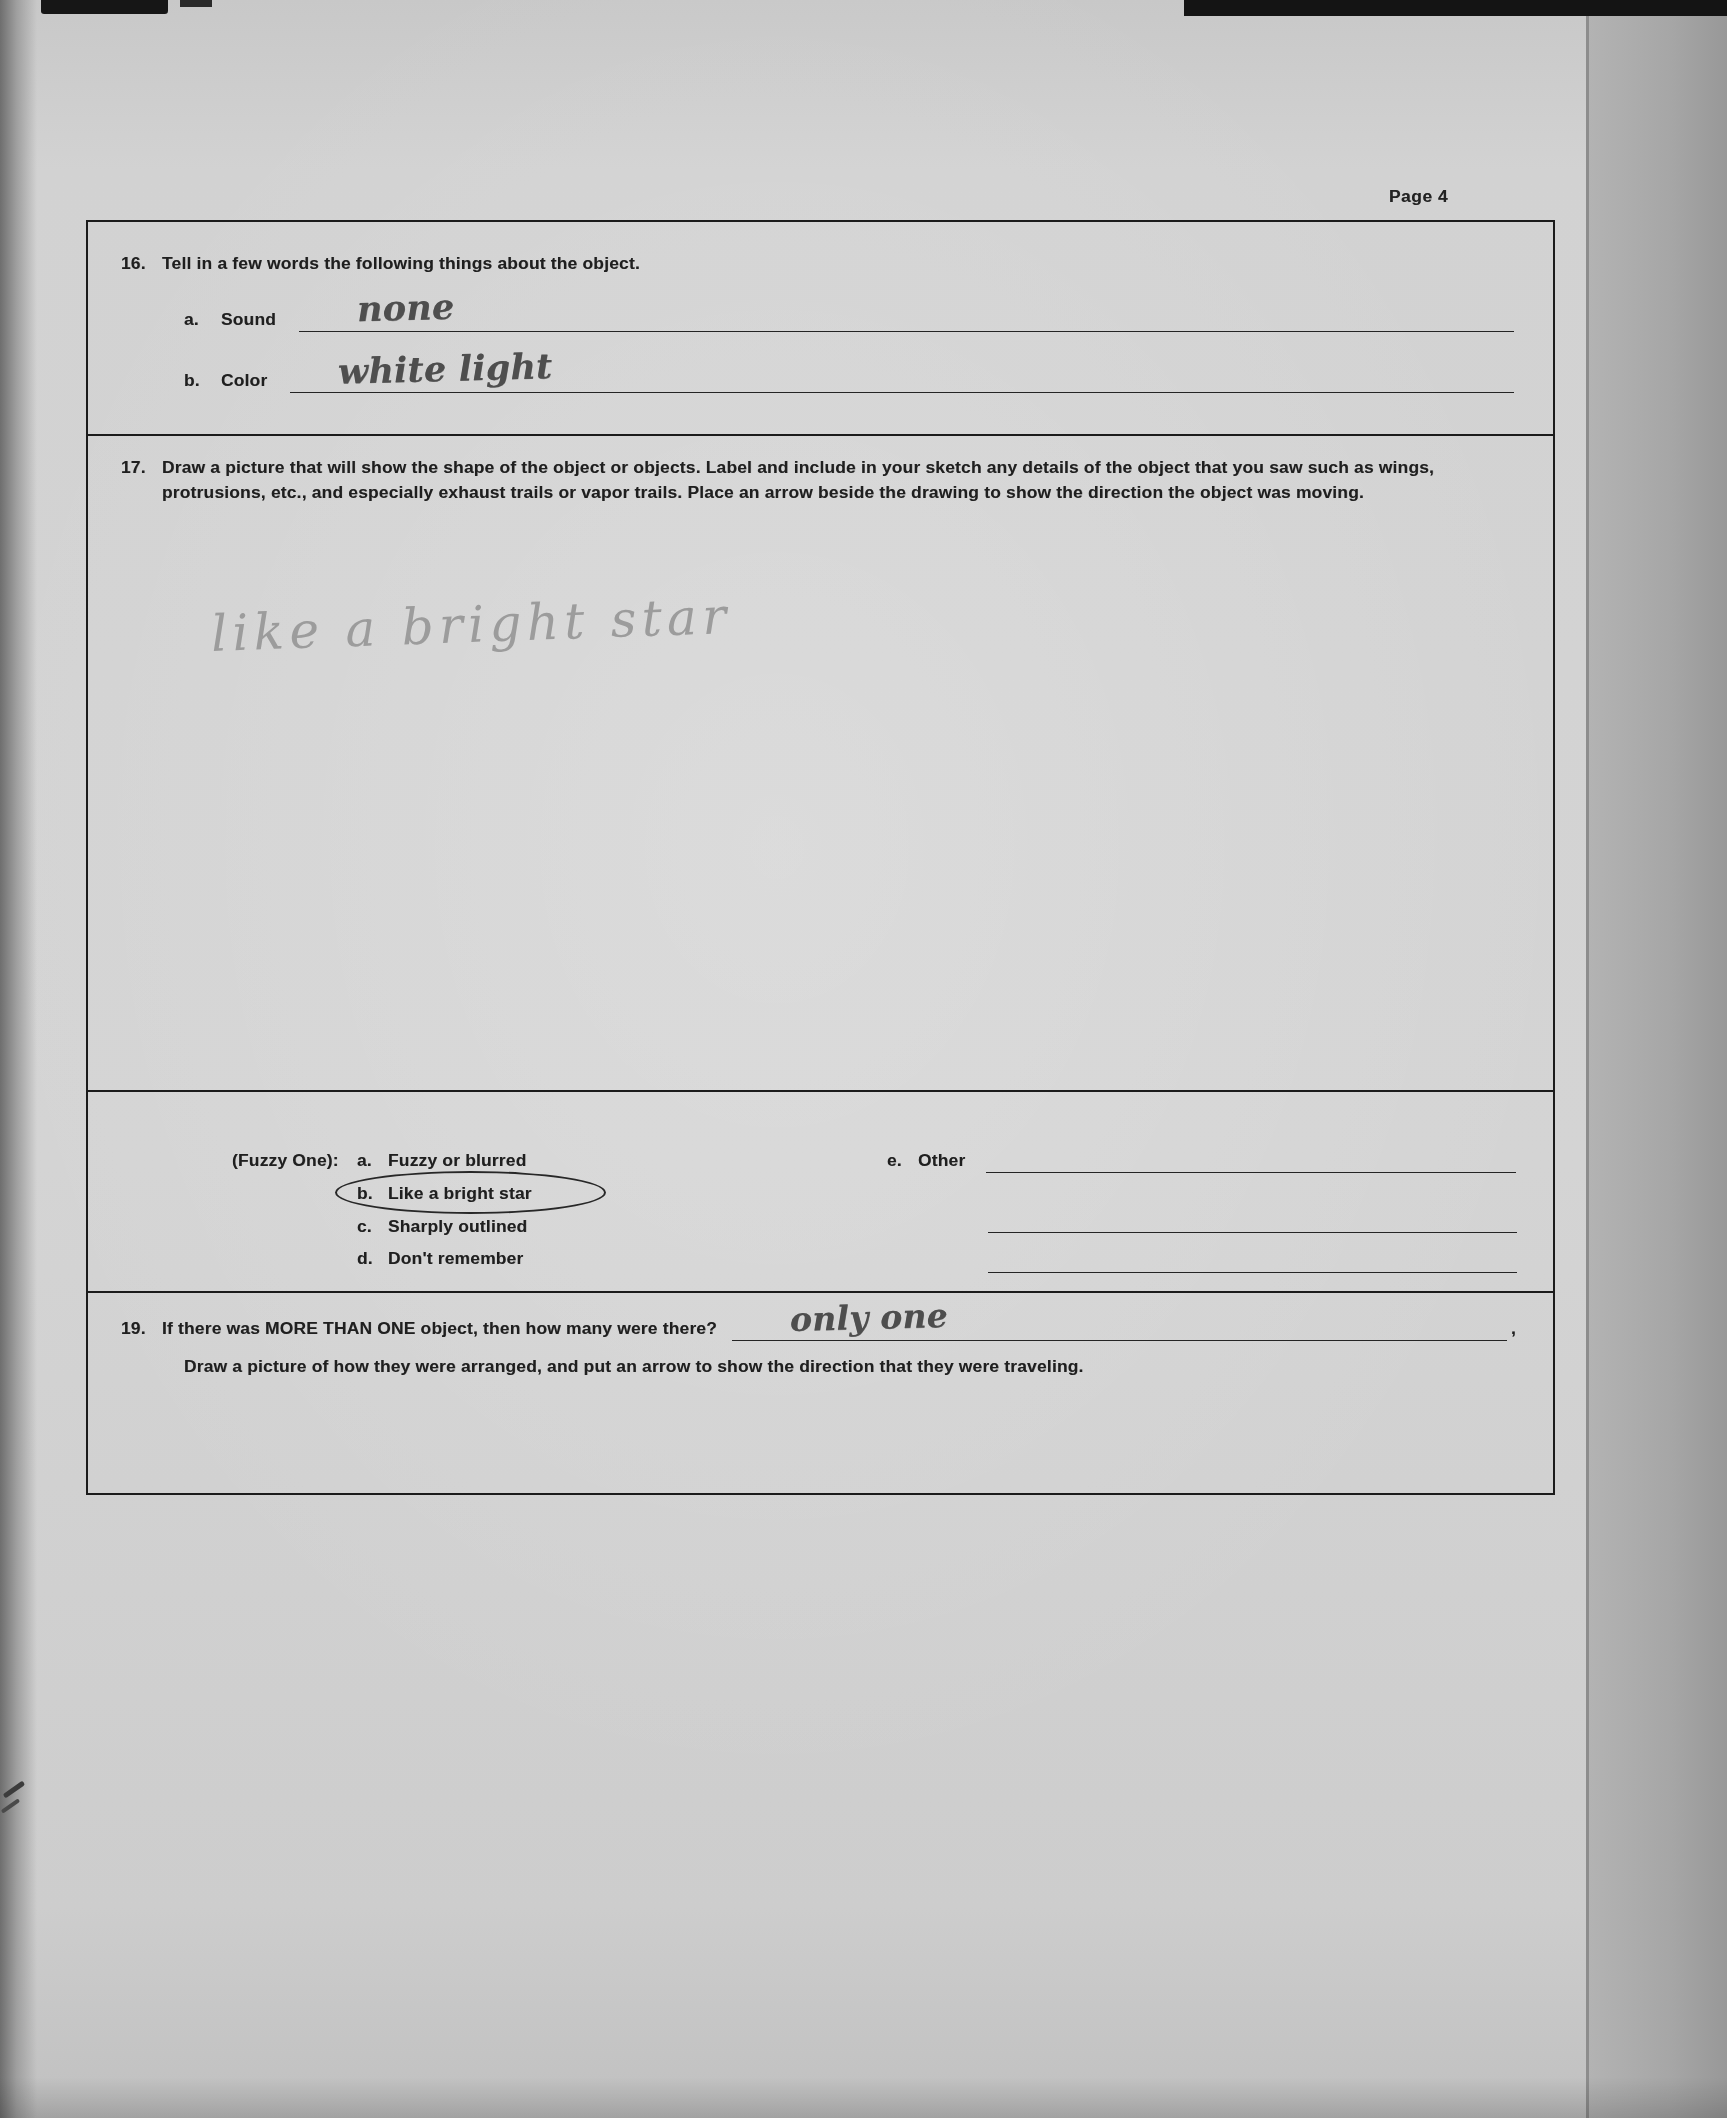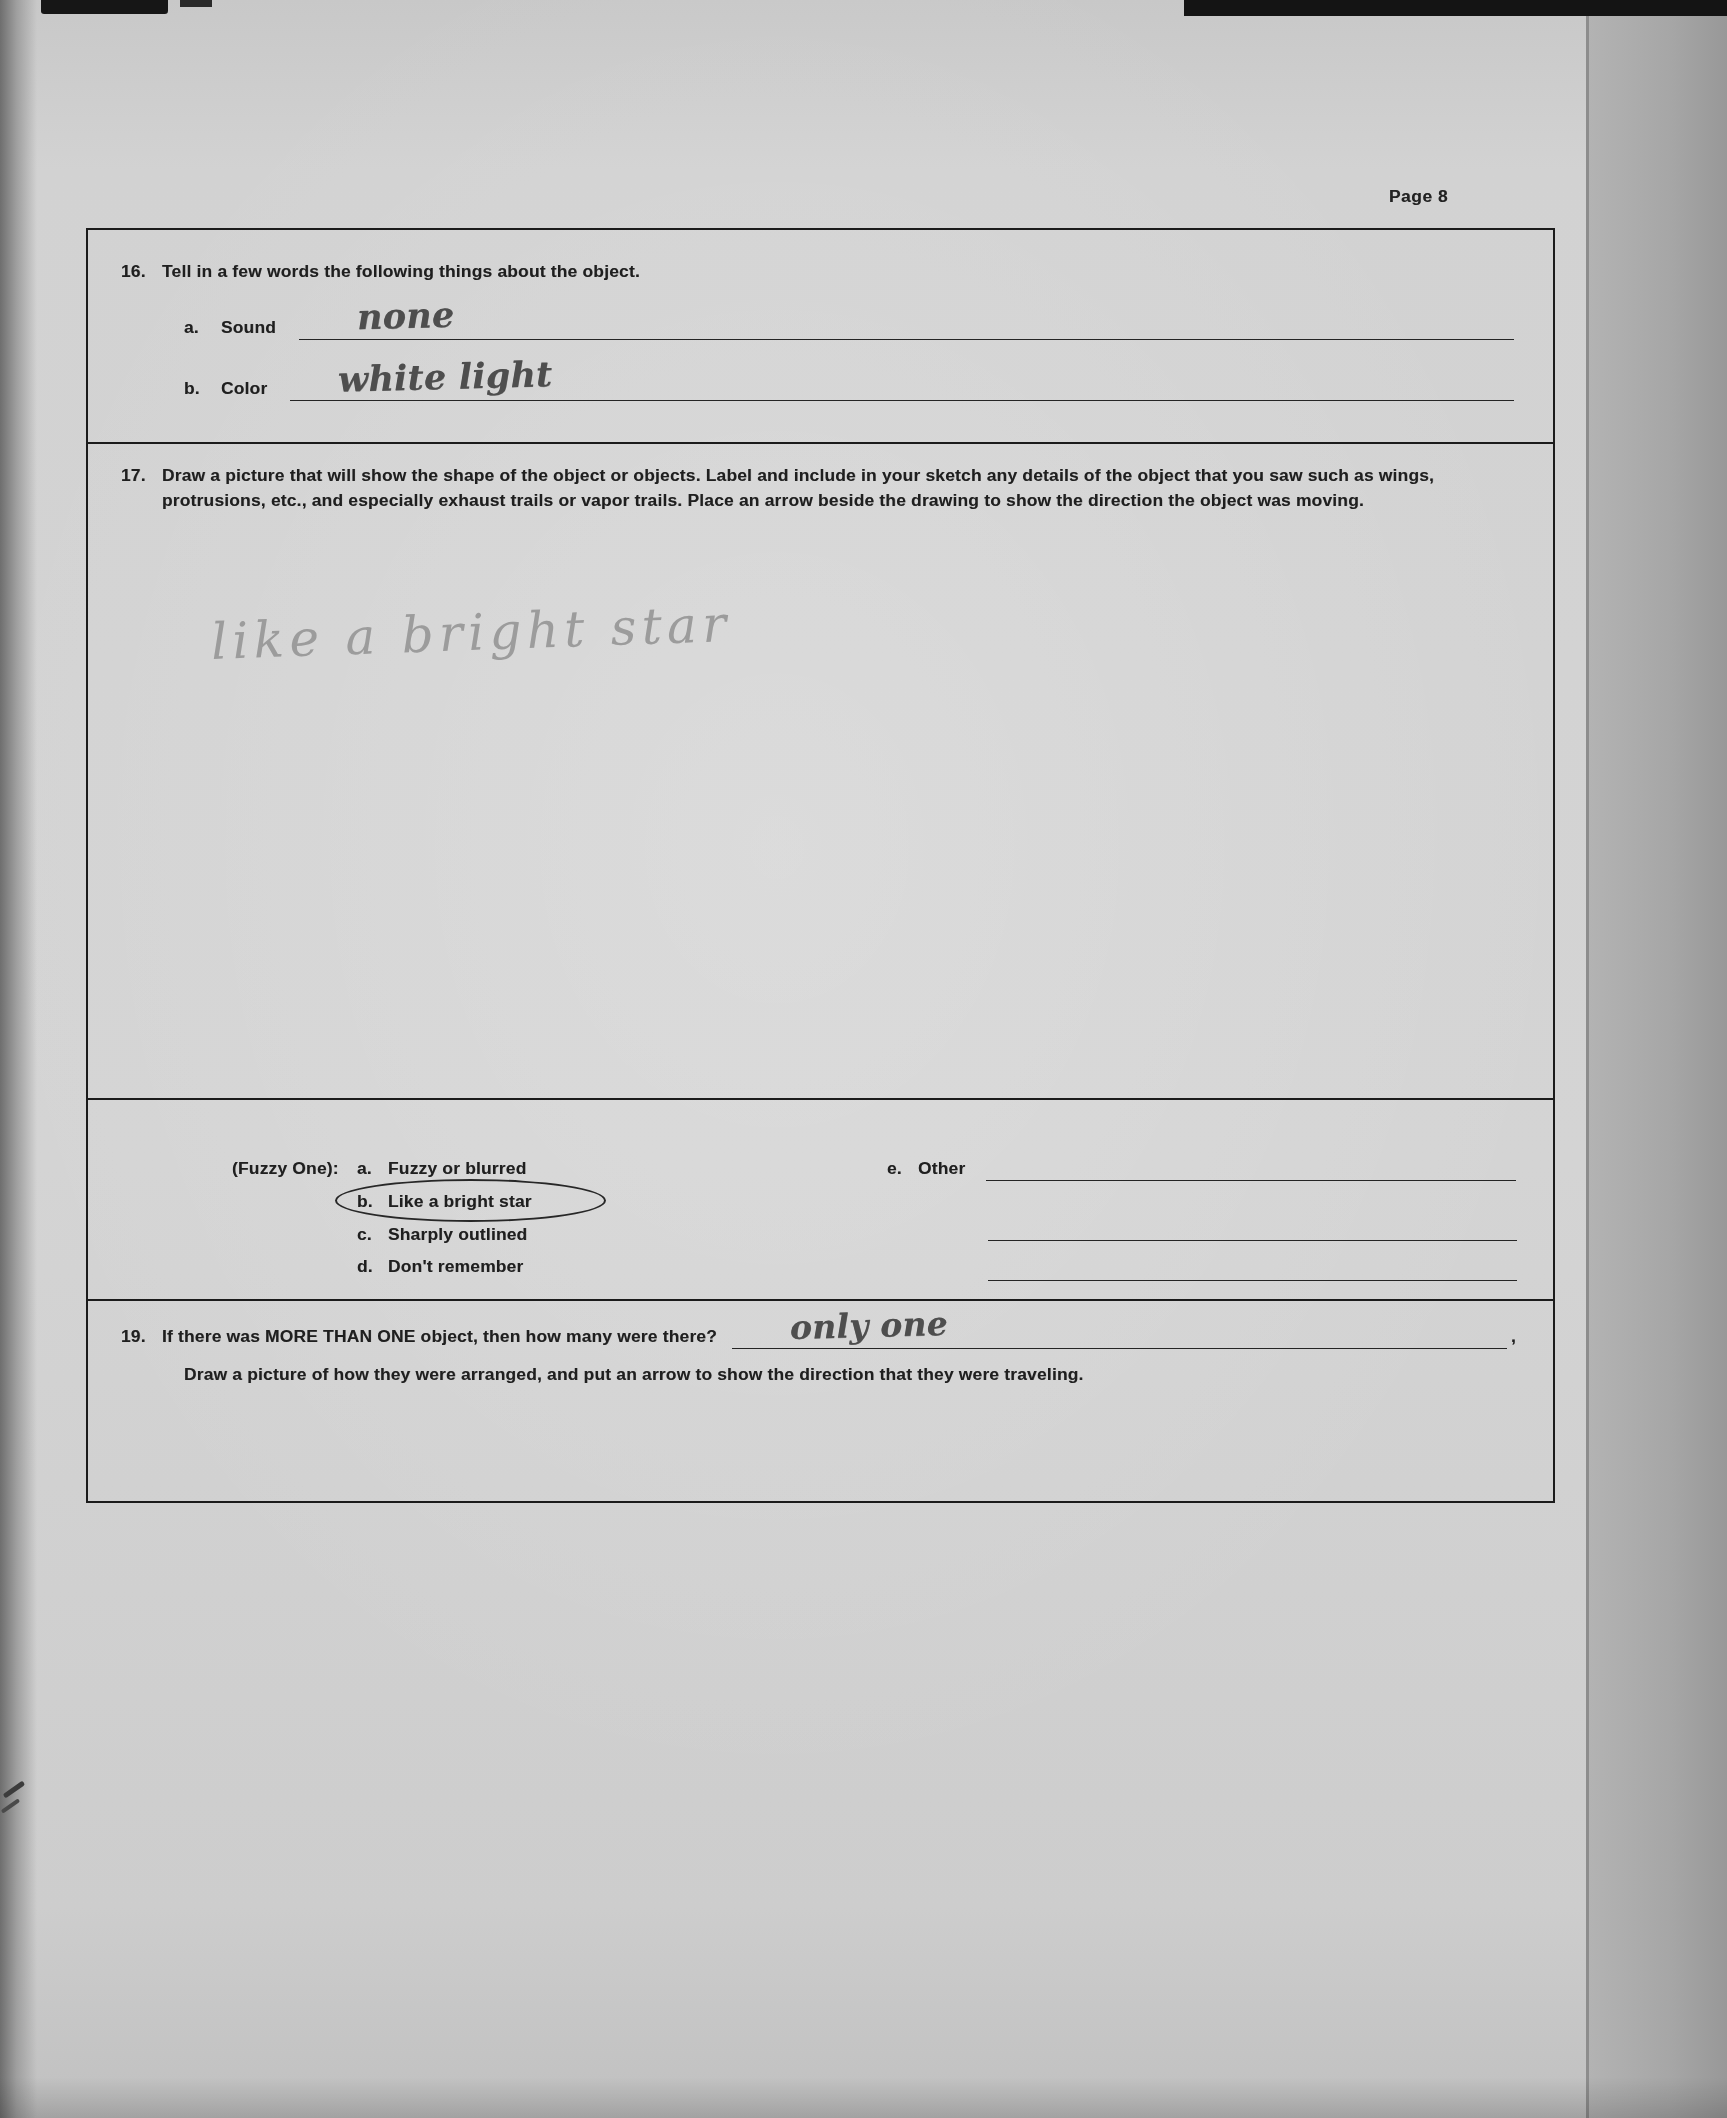--- a/index.html
+++ b/index.html
@@ -51,21 +51,21 @@
   }
 
   .page-label {
     position:absolute; left:1389px; top:186px;
     font-size:17.4px; font-weight:600; color:#222; letter-spacing:0.5px;
     text-shadow:0.3px 0.3px 0.4px rgba(0,0,0,0.35);
   }
 
   
   .form-box {
-    position:absolute; left:86px; top:228px; width:1469px; height:1275px;
+    position:absolute; left:86px; top:220px; width:1469px; height:1275px;
     border:2.1px solid #1b1b1b;
   }
   .divider { position:absolute; left:0; width:100%; height:2.1px; background:#1b1b1b; }
   .div1 { top:212px; }
   .div2 { top:868px; }
   .div3 { top:1069px; }
 
   .txt {
     font-size:17.4px; font-weight:600; color:#1f1f1f; letter-spacing:0.2px;
     text-shadow:0.3px 0.3px 0.4px rgba(0,0,0,0.35);
@@ -125,21 +125,21 @@
   <div class="edge-left"></div>
   <div class="paper-right-edge"></div>
   <div class="right-band"></div>
   <div class="top-mark-left"></div>
   <div class="top-mark-mid"></div>
   <div class="top-mark-right"></div>
   <div class="bottom-shade"></div>
   <div class="left-smudge"></div>
   <div class="left-smudge2"></div>
 
-  <div class="page-label">Page 8</div>
+  <div class="page-label">Page 4</div>
 
   <div class="form-box">
     <div class="divider div1"></div>
     <div class="divider div2"></div>
     <div class="divider div3"></div>
 
     <div class="qrow txt" style="left:33px; top:28.5px; right:37px;">
       <span class="qnum">16.</span>
       <span>Tell in a few words the following things about the object.</span>
     </div>

